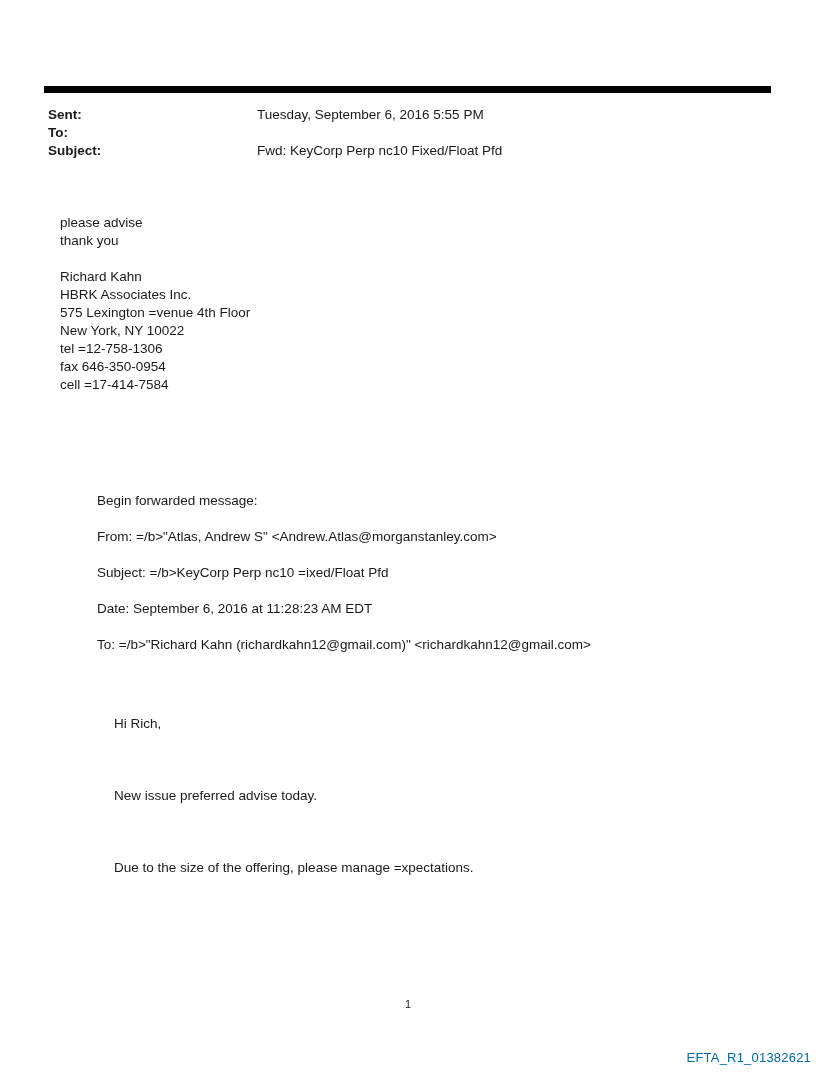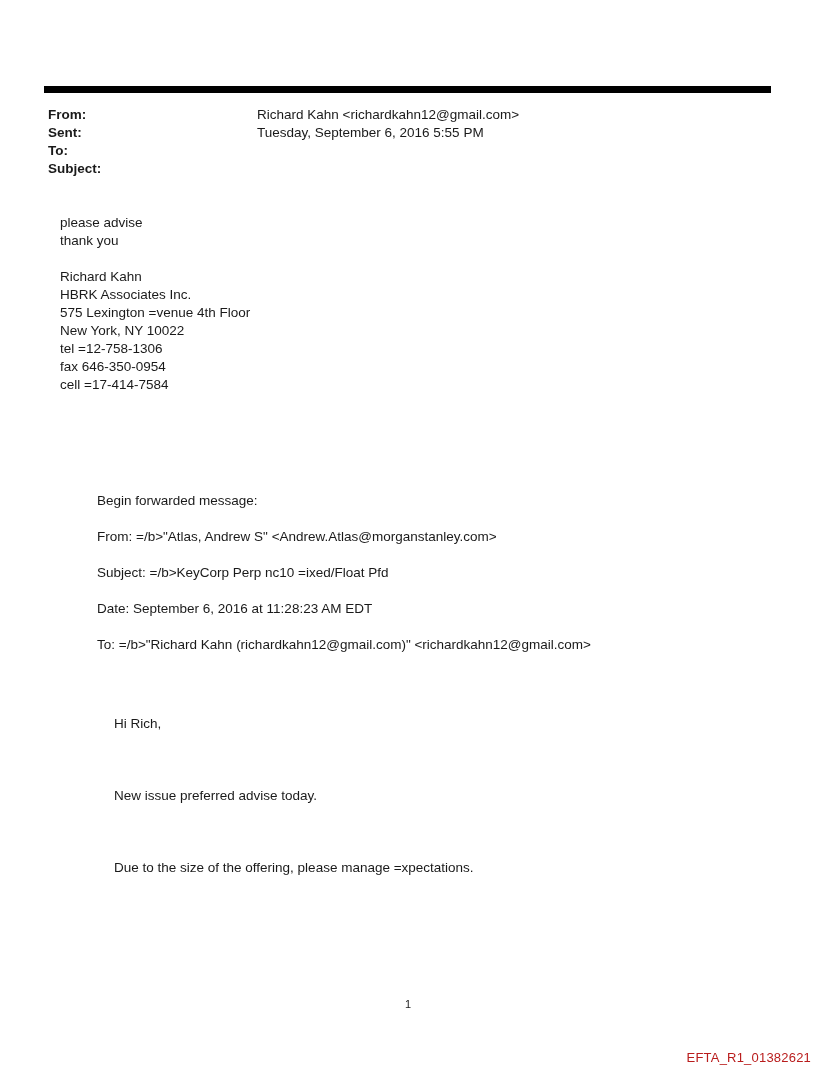--- a/index.html
+++ b/index.html
@@ -61,45 +61,42 @@
     font-size: 11px;
     line-height: 18px;
     color: #222222;
   }
 
   .bates-number {
     position: absolute;
     right: 5px; top: 1050px;
     font-size: 13px;
     line-height: 16px;
-    color: #b91c1c;
+    color: #0369a1;
     letter-spacing: 0.2px;
   }
 </style>
 </head>
 <body>
 
 <div class="page">
 
   <div class="top-rule"></div>
 
   <div class="mail-header">
     <div class="hdr-row">
-      <span class="hdr-label">From:</span>
-      <span class="hdr-value">Richard Kahn &lt;richardkahn12@gmail.com&gt;</span>
-    </div>
-    <div class="hdr-row">
       <span class="hdr-label">Sent:</span>
       <span class="hdr-value">Tuesday, September 6, 2016 5:55 PM</span>
     </div>
     <div class="hdr-row">
       <span class="hdr-label">To:</span>
     </div>
     <div class="hdr-row">
       <span class="hdr-label">Subject:</span>
+      <span class="hdr-value">Fwd: KeyCorp Perp nc10 Fixed/Float Pfd</span>
     </div>
   </div>
 
   <div class="body-block">
     <div class="line">please advise</div>
     <div class="line">thank you</div>
     <div class="blank"></div>
     <div class="line">Richard Kahn</div>
     <div class="line">HBRK Associates Inc.</div>
     <div class="line">575 Lexington =venue 4th Floor</div>

